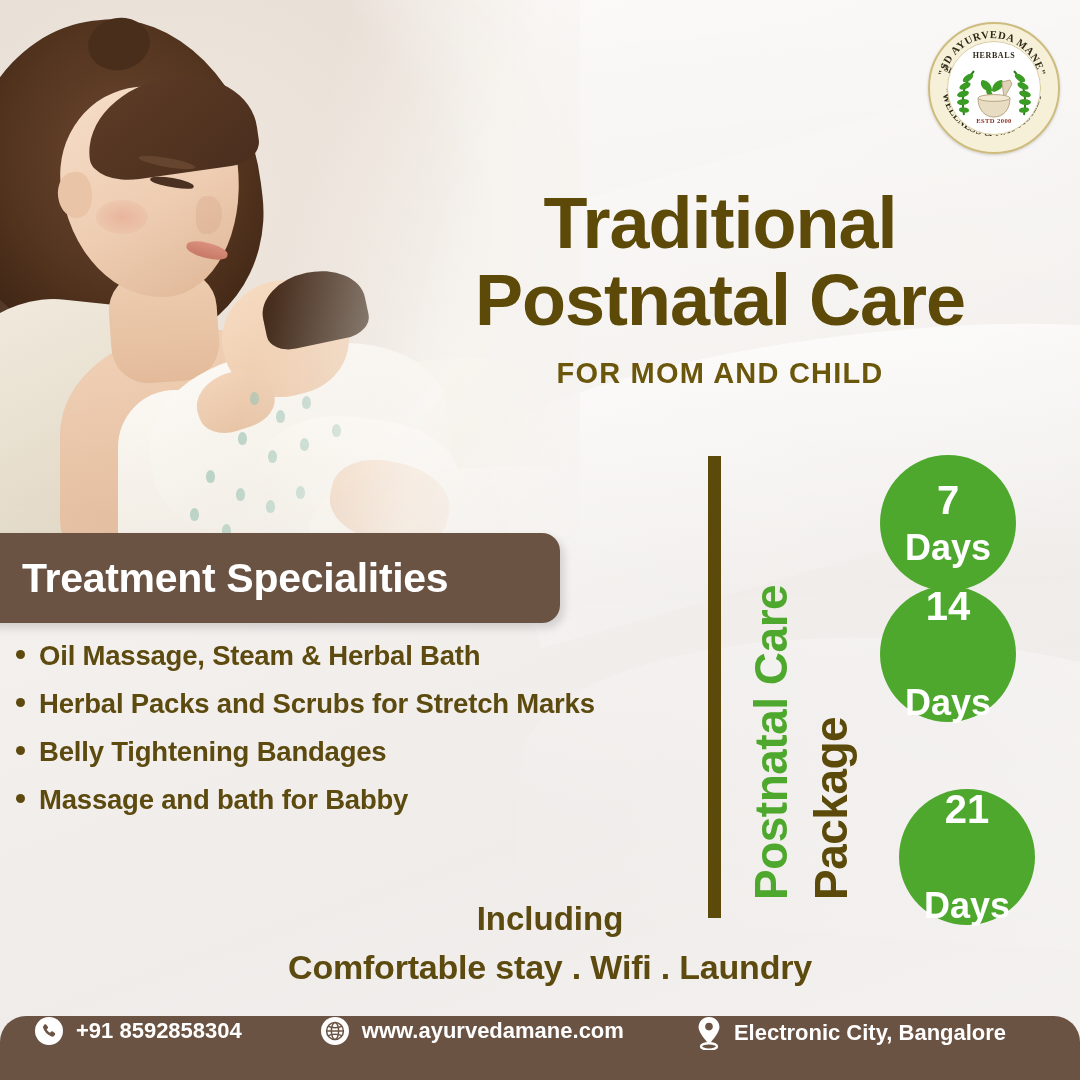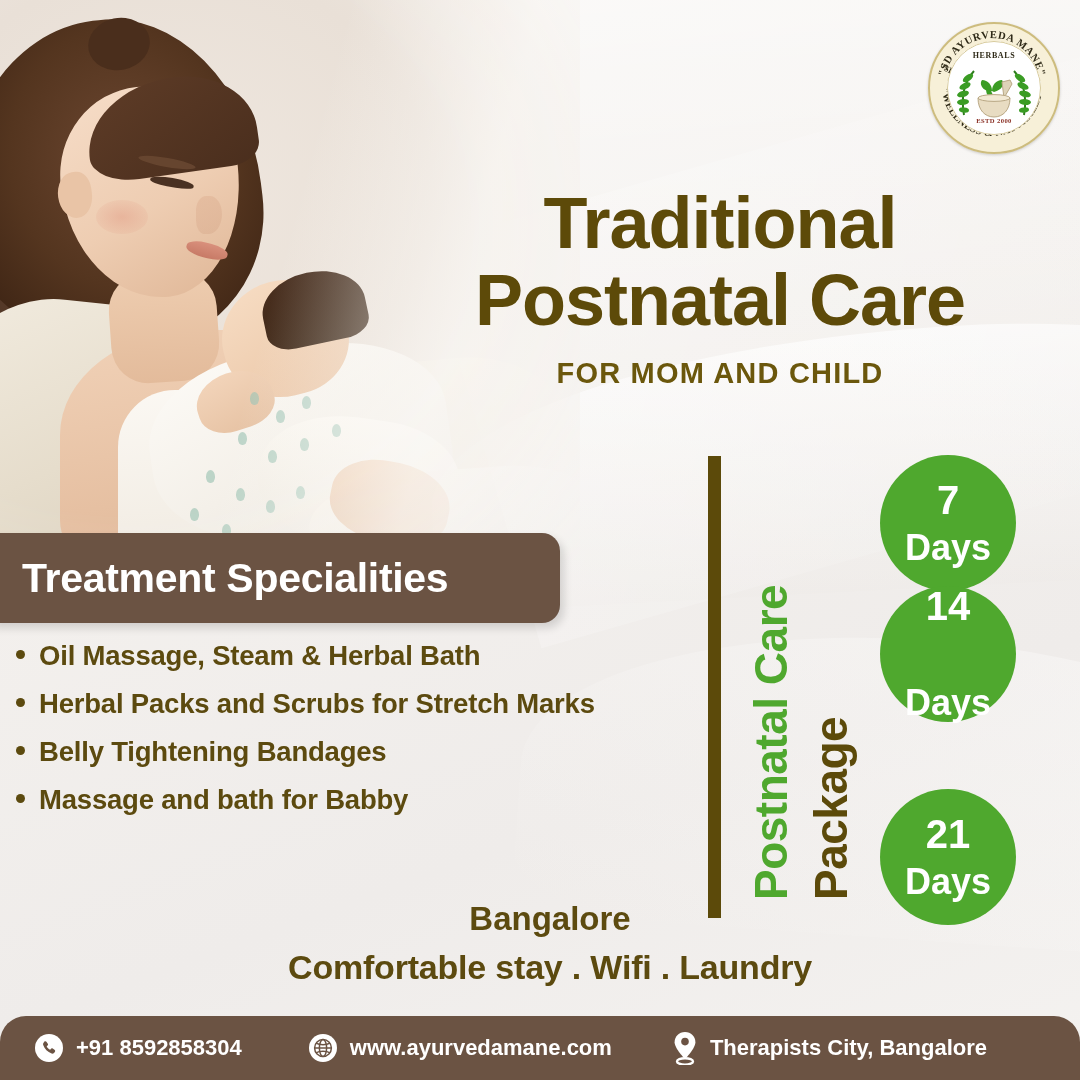--- a/index.html
+++ b/index.html
@@ -163,30 +163,30 @@
   #pkg .p2{left:104px;top:460px;color:#5c4a0a;}
 
   
   .circle{position:absolute;border-radius:50%;background:#4fa82e;
     display:flex;flex-direction:column;align-items:center;justify-content:center;
     color:#ffffff;font-weight:bold;line-height:1.02;}
   .circle .n{font-size:40px;}
   .circle .d{font-size:36px;margin-top:9px;}
   #c1{left:880px;top:455px;width:136px;height:136px;}
   #c2{left:880px;top:586px;width:136px;height:136px;justify-content:space-between;}
-  #c3{left:880px;top:789px;width:136px;height:136px;}
+  #c3{left:899px;top:789px;width:136px;height:136px;justify-content:space-between;}
 
   
   #including{position:absolute;left:230px;top:900px;width:640px;text-align:center;color:#5c4a0f;}
   #including .i1{font-size:33px;font-weight:bold;}
   #including .i2{font-size:34px;font-weight:bold;margin-top:10px;letter-spacing:-.2px;}
 
   
   #footer{position:absolute;left:0;bottom:0;width:1080px;height:64px;background:#6b5343;
-    border-radius:26px 26px 0 0;display:flex;align-items:center;}
+    border-radius:26px 26px 0 0;display:flex;align-items:flex-start;gap:12px;}
   #footer .item{display:flex;align-items:center;color:#fff;font-weight:bold;font-size:22px;}
   #footer .ic{flex:none;margin-right:12px;display:flex;align-items:center;}
   #f1{margin-left:34px;}
   #f2{margin-left:66px;}
   #f3{margin-left:60px;}
 </style>
 </head>
 <body>
 
 <div id="poster">
@@ -334,21 +334,21 @@
   <div class="circle" id="c2">
     <div class="n">14</div>
     <div class="d">Days</div>
   </div>
   <div class="circle" id="c3">
     <div class="n">21</div>
     <div class="d">Days</div>
   </div>
 
   <div id="including">
-    <div class="i1">Bangalore</div>
+    <div class="i1">Including</div>
     <div class="i2">Comfortable stay . Wifi . Laundry</div>
   </div>
 
   <div id="footer">
     <div class="item" id="f1">
       <span class="ic">
         <svg width="30" height="30" viewBox="0 0 30 30">
           <circle cx="15" cy="15" r="14" fill="#ffffff"></circle>
           <path d="M10.4 8.6c.7-.6 1.7-.5 2.2.3l1.2 1.8c.4.6.3 1.4-.3 1.9l-.8.6c.6 1.6 1.9 2.9 3.5 3.5l.6-.8c.5-.6 1.3-.7 1.9-.3l1.8 1.2c.8.5.9 1.5.3 2.2l-.8.9c-.6.7-1.6.9-2.4.6-4-1.5-7-4.5-8.4-8.5-.3-.8-.1-1.8.6-2.4z" fill="#6b5343"></path>
         </svg>
@@ -371,17 +371,17 @@
       <span>www.ayurvedamane.com</span>
     </div>
     <div class="item" id="f3">
       <span class="ic">
         <svg width="26" height="34" viewBox="0 0 26 34">
           <path d="M13 1 C7 1 2.6 5.4 2.6 11.2 C2.6 17.4 13 28 13 28 C13 28 23.4 17.4 23.4 11.2 C23.4 5.4 19 1 13 1 Z" fill="#ffffff"></path>
           <circle cx="13" cy="10.6" r="3.8" fill="#6b5343"></circle>
           <ellipse cx="13" cy="30.4" rx="8" ry="3.2" fill="none" stroke="#ffffff" stroke-width="2.4"></ellipse>
         </svg>
       </span>
-      <span>Therapists City, Bangalore</span>
+      <span>Electronic City, Bangalore</span>
     </div>
   </div>
 
 </div>
 
 </body></html>

